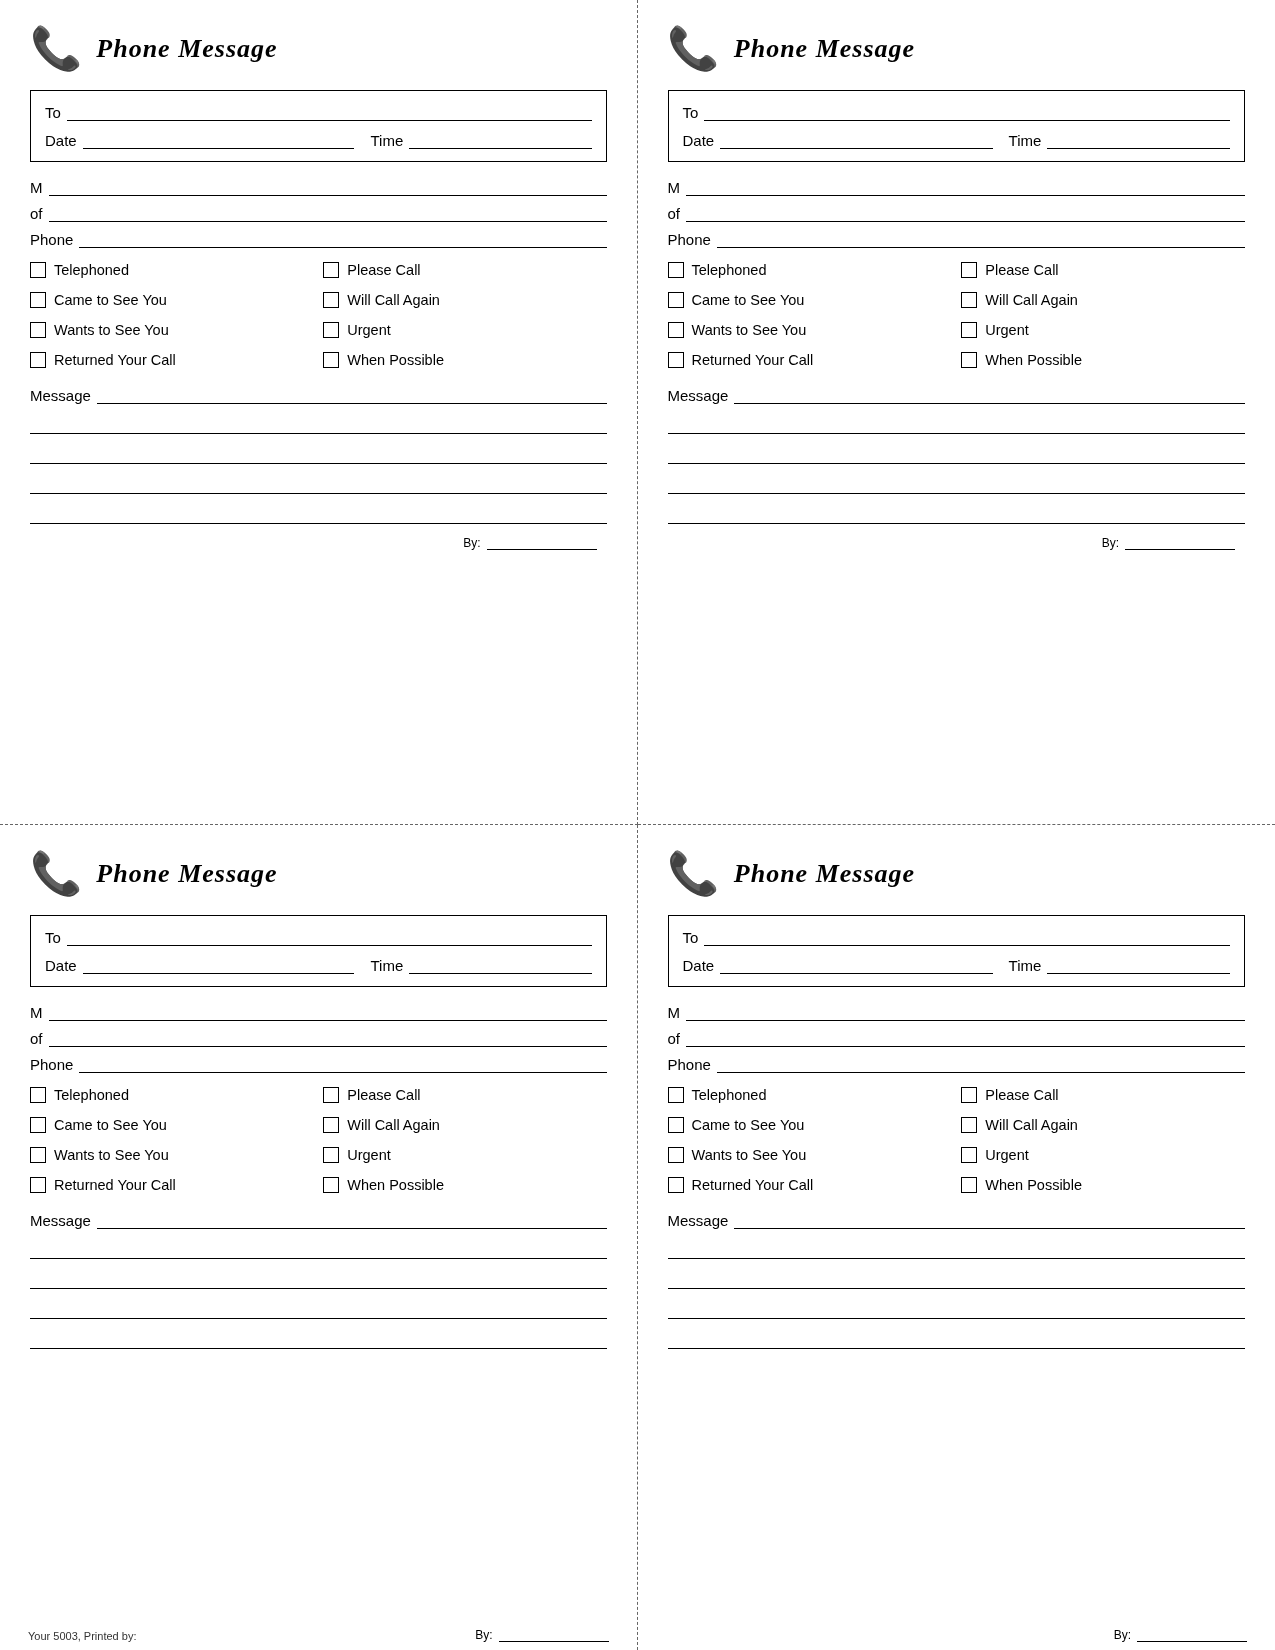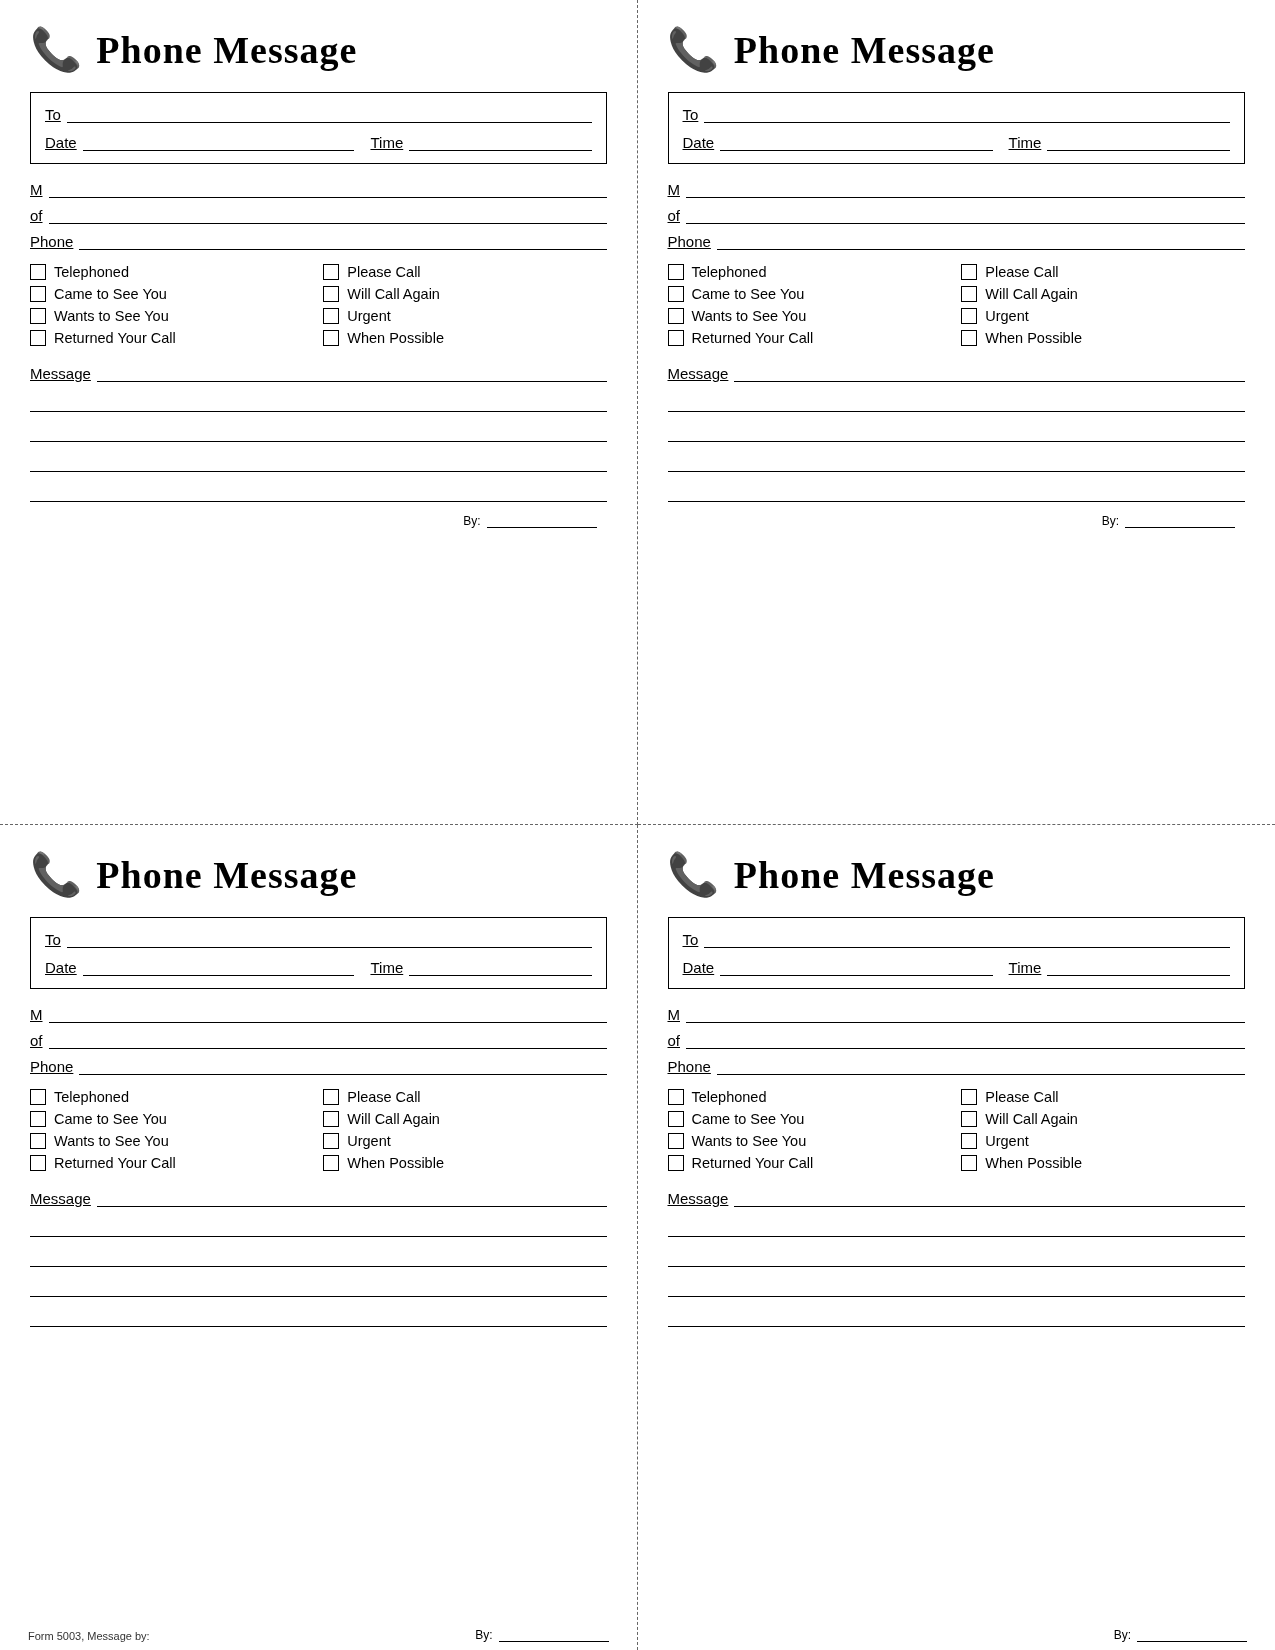--- a/index.html
+++ b/index.html
@@ -49,21 +49,22 @@
     }
 
     .phone-icon {
       font-size: 42px;
       margin-right: 14px;
       line-height: 1;
     }
 
     .title {
       font-family: 'Times New Roman', Georgia, serif;
-      font-size: 38px;
+      font-size: 26px;
+      font-style: italic;
       font-weight: bold;
       letter-spacing: 1px;
     }
 
     .form-box {
       border: 1.5px solid #000;
       padding: 12px 14px;
       margin-bottom: 16px;
     }
 
@@ -75,21 +76,20 @@
 
     .form-line:last-child {
       margin-bottom: 0;
     }
 
     .form-label {
       font-size: 15px;
       white-space: nowrap;
       margin-right: 6px;
       font-family: Arial, sans-serif;
-      text-decoration: underline;
     }
 
     .form-underline {
       flex: 1;
       border-bottom: 1px solid #000;
       height: 18px;
     }
 
     .date-time-row {
       display: flex;
@@ -115,21 +115,21 @@
 
     .info-line {
       display: flex;
       align-items: flex-end;
       margin-bottom: 8px;
     }
 
     .checkboxes-section {
       display: grid;
       grid-template-columns: 1fr 1fr;
-      gap: 6px 10px;
+      gap: 14px 10px;
       margin-bottom: 16px;
     }
 
     .checkbox-item {
       display: flex;
       align-items: center;
       gap: 8px;
     }
 
     .checkbox-square {
@@ -478,21 +478,21 @@
       </div>
     </div>
     <div class="extra-lines">
       <div class="extra-line"></div>
       <div class="extra-line"></div>
       <div class="extra-line"></div>
       <div class="extra-line"></div>
     </div>
 
     <div class="footer-bar">
-      <span class="form-number">Form 5003, Message by:</span>
+      <span class="form-number">Your 5003, Printed by:</span>
       <div class="footer-by">
         <span class="by-label">By:</span>
         <div class="by-underline"></div>
       </div>
     </div>
   </div>
 
   <div class="quadrant" style="padding-bottom: 40px;">
     <div class="header">
       <div class="phone-icon">📞</div>

